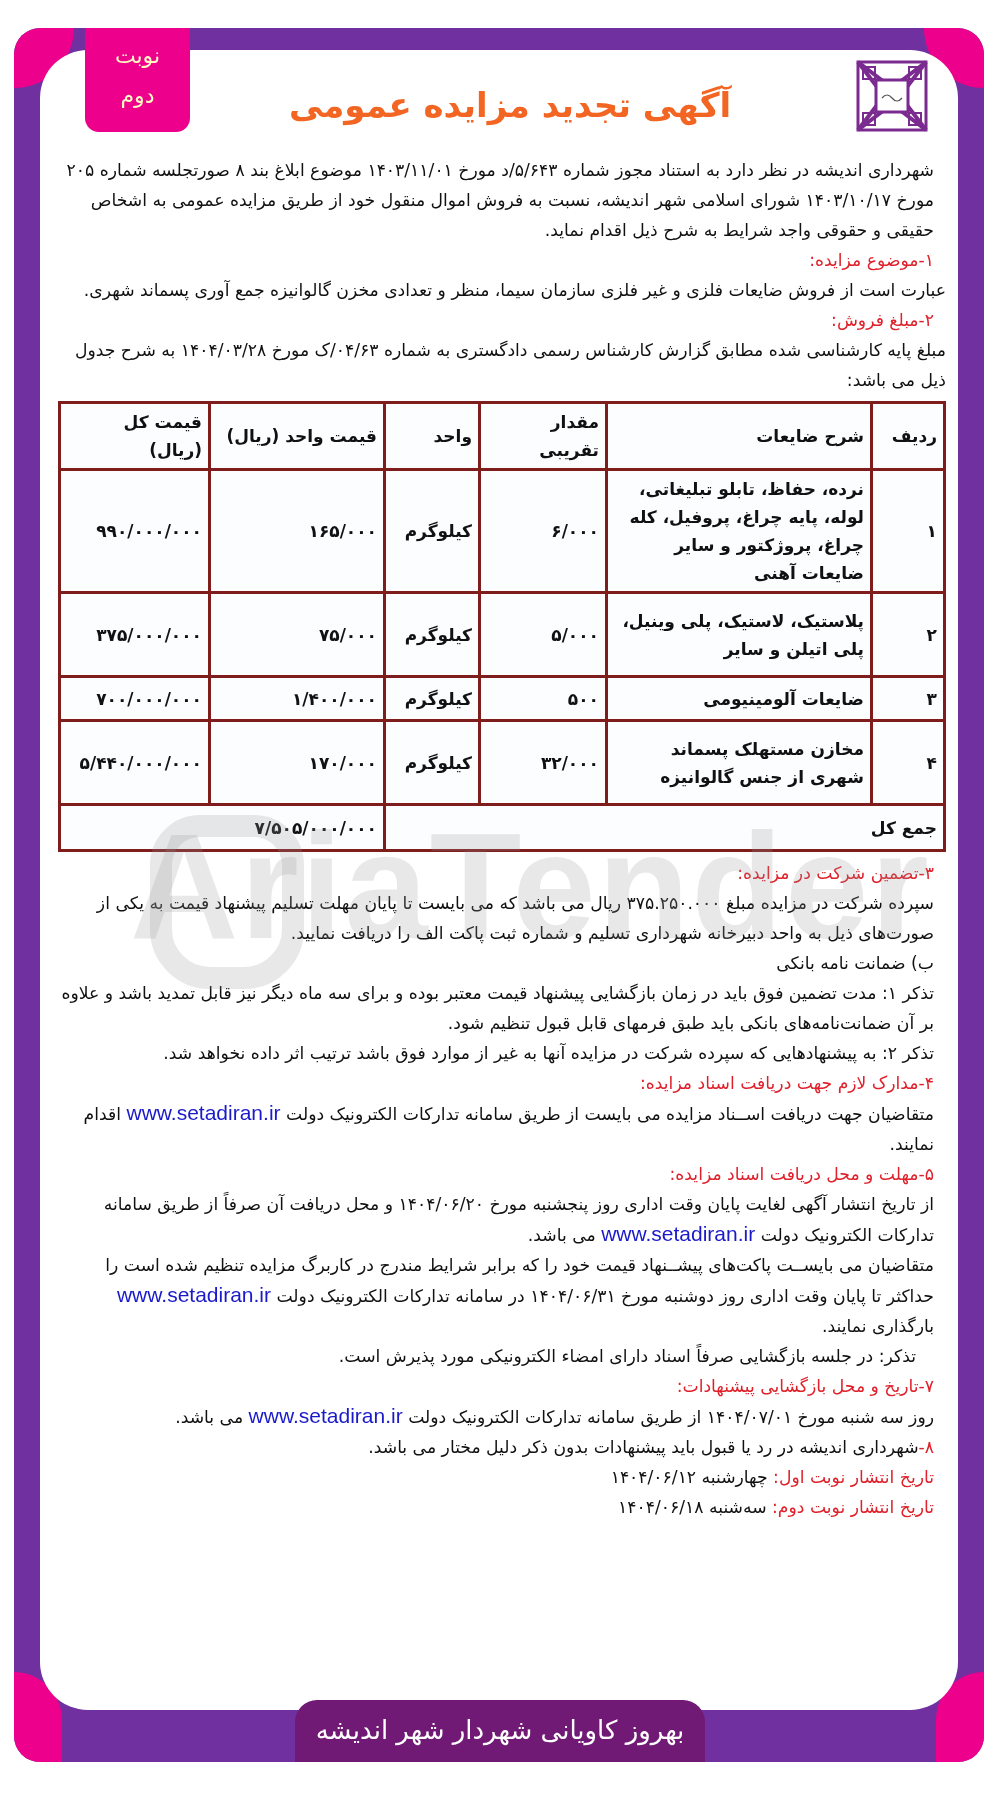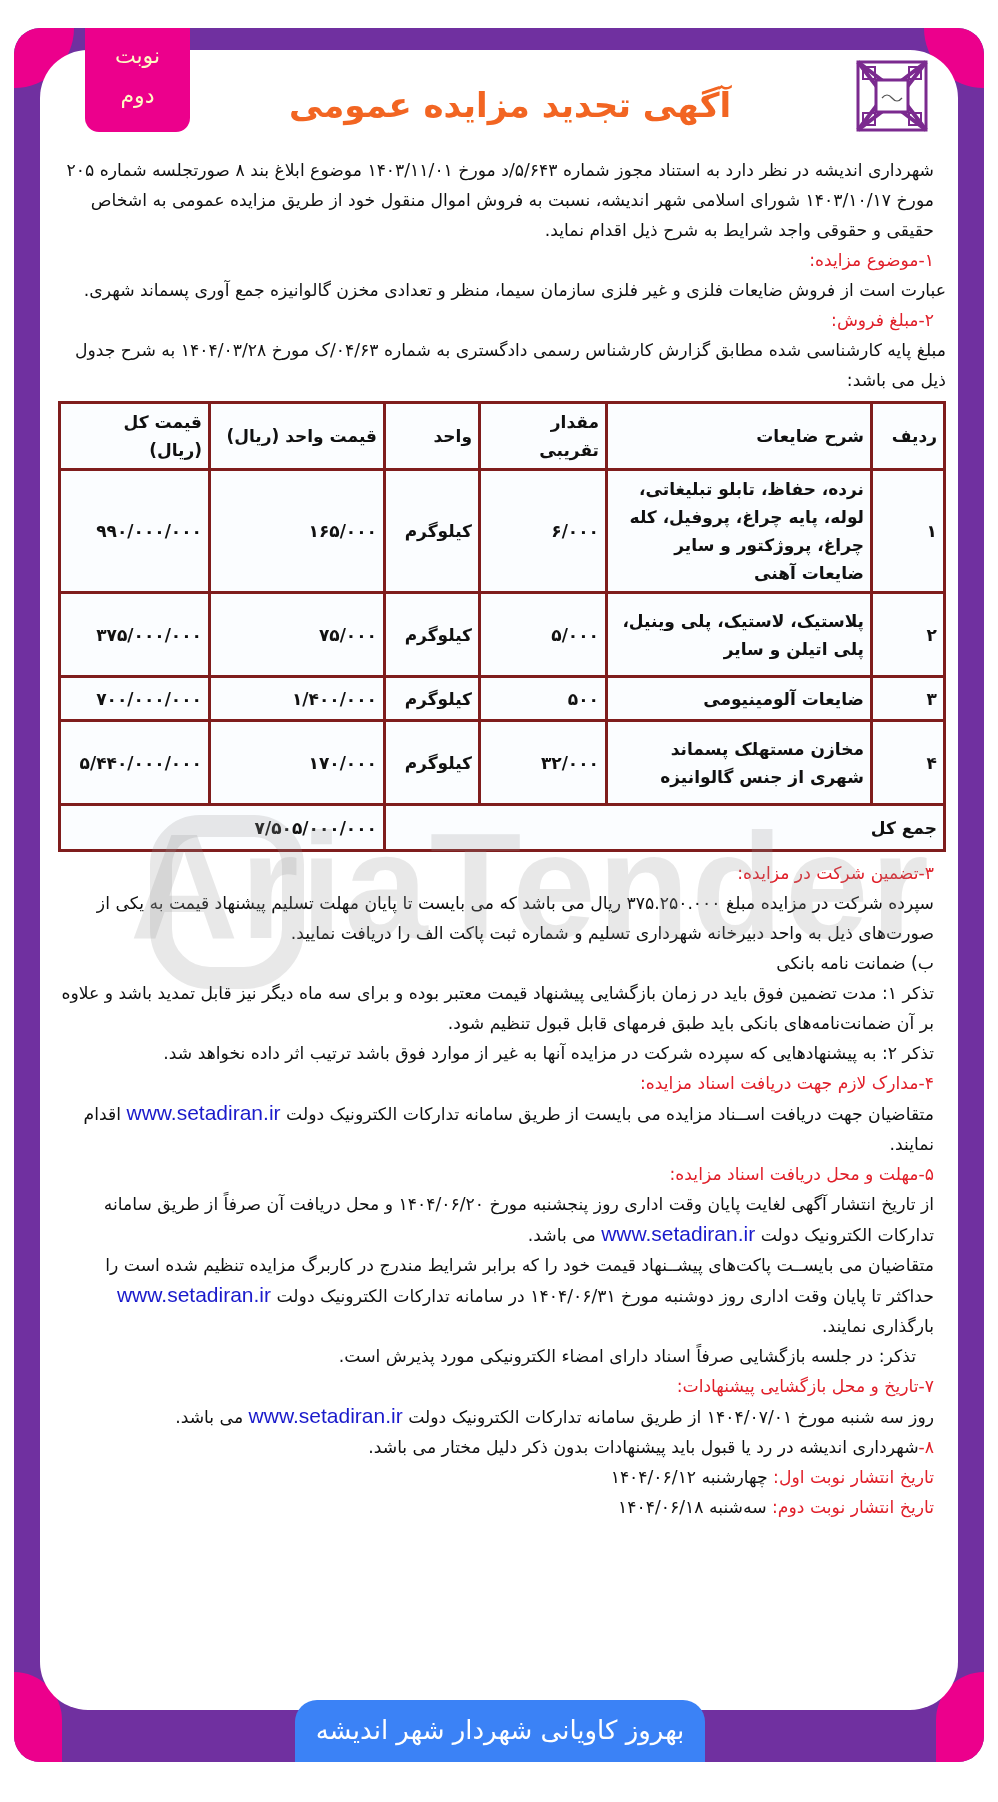--- a/index.html
+++ b/index.html
@@ -26,21 +26,21 @@
   .h { color:#e0202a; }
   .ind { padding-right:12px; }
   .link { color:#1a1acb; font-family:"Liberation Sans", sans-serif; font-size:21px; direction:ltr; unicode-bidi:embed; }
   table.t { width:888px; border-collapse:collapse; margin:6px 0 6px 0; direction:rtl; font-size:17px; background:#fbfdff; }
   table.t td, table.t th { border:3px solid #7f1d1d; text-align:right; font-weight:bold; padding:4px 6px; line-height:28px; }
   table.t th { height:48px; }
   .wm { position:absolute; left:130px; top:800px; font-family:"Liberation Sans", sans-serif; font-size:150px;
         font-weight:bold; color:rgba(150,150,150,0.22); z-index:4; pointer-events:none; letter-spacing:2px; }
   .wm-logo { position:absolute; left:150px; top:815px; width:110px; height:130px; border:22px solid rgba(150,150,150,0.22);
              border-radius:50px 50px 60px 60px; z-index:4; pointer-events:none; }
-  .footer { position:absolute; left:295px; top:1700px; width:410px; height:62px; background:#3b82f6;
+  .footer { position:absolute; left:295px; top:1700px; width:410px; height:62px; background:#701a75;
             border-radius:22px 22px 0 0; color:#fff; font-size:26px; text-align:center; line-height:60px;
             direction:rtl; z-index:5; }
 </style>
 </head>
 <body>
 
 <div class="frame">
   <div class="corner c-tl"></div>
   <div class="corner c-tr"></div>
   <div class="corner c-bl"></div>

